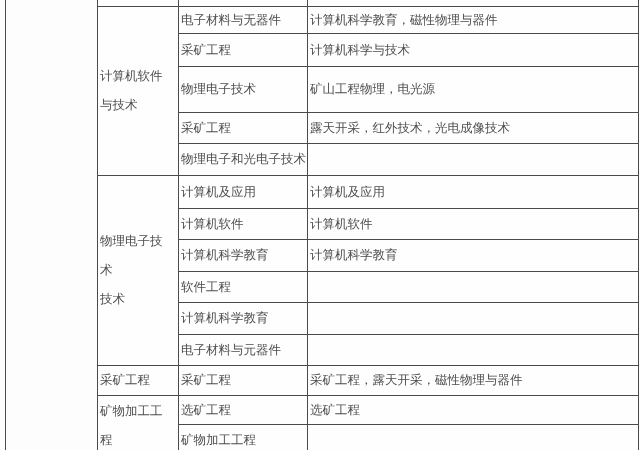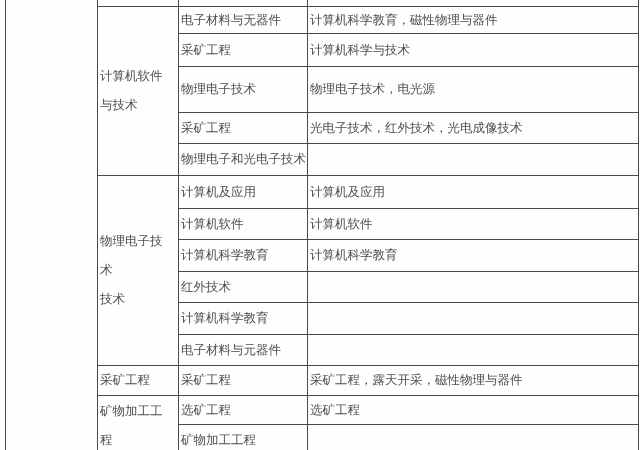--- a/index.html
+++ b/index.html
@@ -65,46 +65,46 @@
 与技术</td>
         <td>电子材料与无器件</td>
         <td>计算机科学教育，磁性物理与器件</td>
       </tr>
       <tr style="height:33px">
         <td>采矿工程</td>
         <td>计算机科学与技术</td>
       </tr>
       <tr style="height:46px">
         <td>物理电子技术</td>
-        <td>物理电子技术，电光源</td>
+        <td>矿山工程物理，电光源</td>
       </tr>
       <tr style="height:31px">
         <td>采矿工程</td>
-        <td>光电子技术，红外技术，光电成像技术</td>
+        <td>露天开采，红外技术，光电成像技术</td>
       </tr>
       <tr style="height:32px">
         <td>物理电子和光电子技术</td>
         <td></td>
       </tr>
       <tr style="height:33px">
         <td class="cat" rowspan="6">物理电子技术
 技术</td>
         <td>计算机及应用</td>
         <td>计算机及应用</td>
       </tr>
       <tr style="height:31px">
         <td>计算机软件</td>
         <td>计算机软件</td>
       </tr>
       <tr style="height:32px">
         <td>计算机科学教育</td>
         <td>计算机科学教育</td>
       </tr>
       <tr style="height:31px">
-        <td>红外技术</td>
+        <td>软件工程</td>
         <td></td>
       </tr>
       <tr style="height:32px">
         <td>计算机科学教育</td>
         <td></td>
       </tr>
       <tr style="height:31px">
         <td>电子材料与元器件</td>
         <td></td>
       </tr>

